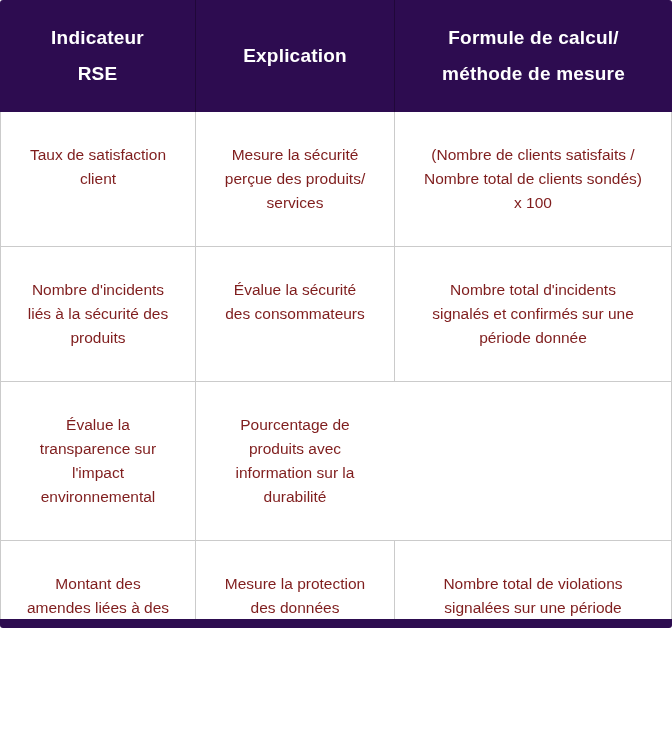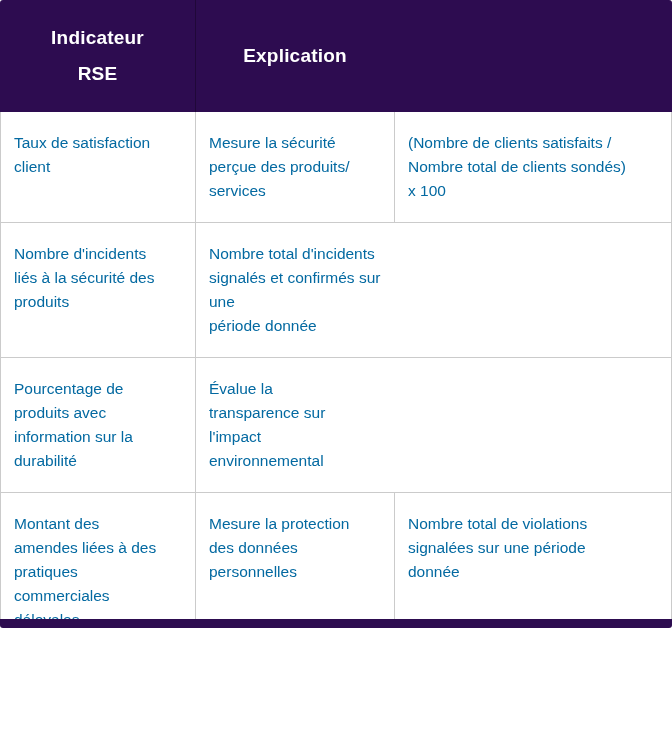--- a/index.html
+++ b/index.html
@@ -50,24 +50,24 @@
   }
   .tr {
     display: grid;
     grid-template-columns: 194px 199px 1fr;
     border-bottom: 1px solid #cbcbcb;
   }
   .tr:last-child {
     border-bottom: none;
   }
   .td {
-    padding: 19px 13px;
+    padding: 31px 13px;
     box-sizing: border-box;
-    text-align: left;
-    color: #0369a1;
+    text-align: center;
+    color: #7f1d1d;
     font-size: 15.5px;
     line-height: 24px;
     white-space: pre-line;
   }
   .td + .td {
     border-left: 1px solid #cbcbcb;
   }
   
   .footer-strip {
     flex: 0 0 9px;
@@ -77,54 +77,58 @@
 </style>
 </head>
 <body>
 
 <div class="card">
 
   <div class="thead">
     <div class="th">Indicateur
 RSE</div>
     <div class="th">Explication</div>
+    <div class="th">Formule de calcul/
+méthode de mesure</div>
   </div>
 
   <div class="tbody">
 
     <div class="tr">
       <div class="td">Taux de satisfaction
 client</div>
       <div class="td">Mesure la sécurité
 perçue des produits/
 services</div>
       <div class="td">(Nombre de clients satisfaits /
 Nombre total de clients sondés)
 x 100</div>
     </div>
 
     <div class="tr">
       <div class="td">Nombre d'incidents
 liés à la sécurité des
 produits</div>
+      <div class="td">Évalue la sécurité
+des consommateurs</div>
       <div class="td">Nombre total d'incidents
 signalés et confirmés sur une
 période donnée</div>
     </div>
 
 
     <div class="tr">
+      <div class="td">Évalue la
+transparence sur
+l'impact
+environnemental</div>
       <div class="td">Pourcentage de
 produits avec
 information sur la
 durabilité</div>
-      <div class="td">Évalue la
-transparence sur
-l'impact
-environnemental</div>
     </div>
 
     <div class="tr">
       <div class="td">Montant des
 amendes liées à des
 pratiques
 commerciales
 déloyales</div>
       <div class="td">Mesure la protection
 des données

